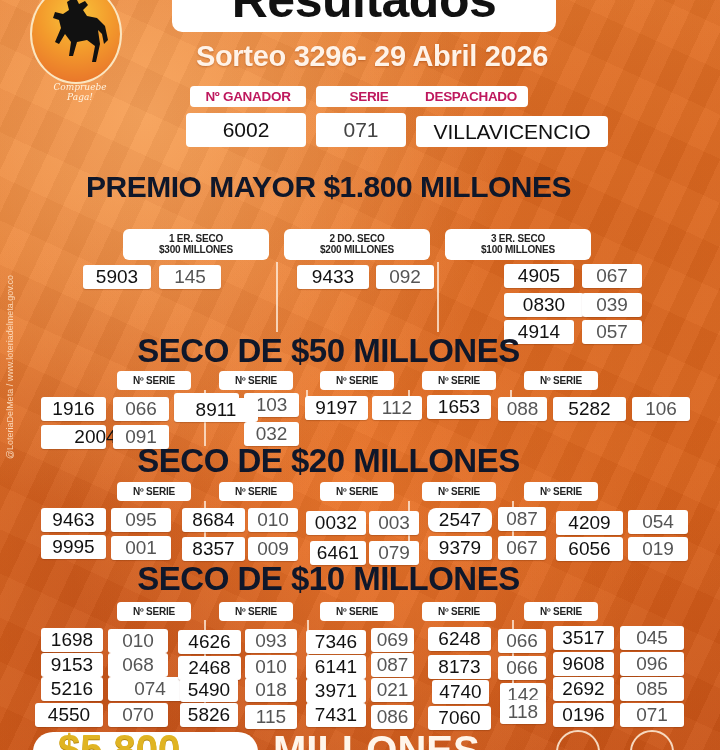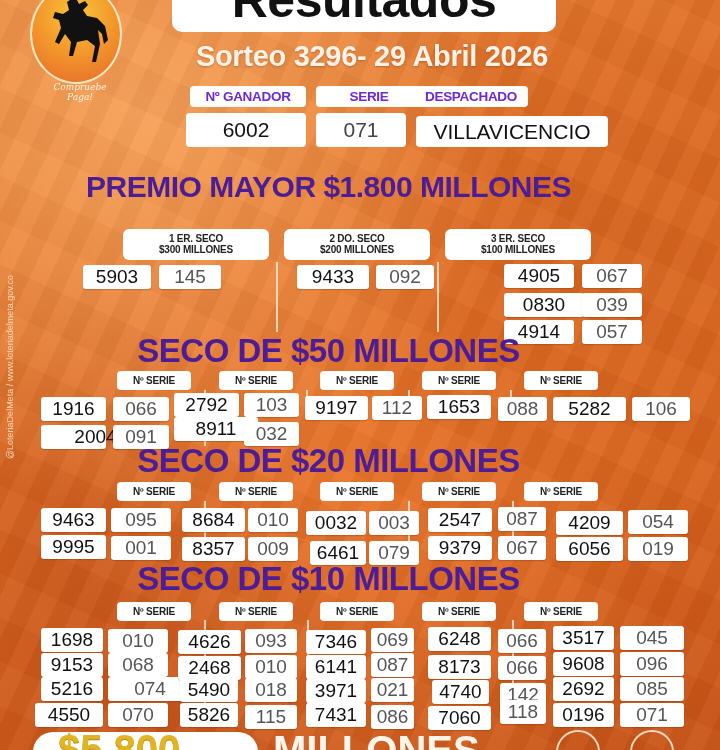--- a/index.html
+++ b/index.html
@@ -51,35 +51,35 @@
     left: 0; width: 720px; top: 40px; text-align: center;
     font-weight: 700; font-size: 29px; color: #fff3e8;
     text-shadow: 0 1px 2px rgba(120,40,0,0.35);
     letter-spacing: -0.3px;
     padding-left: 24px;
   }
 
   
   .hlabel {
     background: #fff; border-radius: 4px; height: 21px;
-    font-weight: 900; font-size: 13.5px; color: #6d28d9;
+    font-weight: 900; font-size: 13.5px; color: #be185d;
     display: flex; align-items: center; justify-content: center;
     letter-spacing: -0.3px;
   }
   .hval {
     background: #fff; border-radius: 4px; height: 34px;
     font-size: 21px; color: #111;
     display: flex; align-items: center; justify-content: center;
   }
   .hval.serie { color: #444; }
 
   
   .sec-title {
     left: 0; width: 657px; text-align: center;
-    font-weight: 900; color: #4c1d95; line-height: 1;
+    font-weight: 900; color: #0f172a; line-height: 1;
     letter-spacing: -0.5px;
   }
 
   
   .seco-label {
     background: #fff; border-radius: 6px;
     height: 31px; width: 146px;
     display: flex; flex-direction: column; align-items: center; justify-content: center;
     font-weight: 900; font-size: 10px; color: #222; line-height: 1.05;
     letter-spacing: -0.2px;
@@ -197,21 +197,21 @@
 <div class="abs vline" style="left:408px;top:390px;height:30px;"></div>
 <div class="abs vline" style="left:510px;top:390px;height:30px;"></div>
 
 <div class="abs num" style="left:41px;top:397px;width:65px;">1916</div>
 <div class="abs num ser" style="left:113px;top:397px;width:56px;">066</div>
 <div class="abs num" style="left:41px;top:425px;width:65px;padding-left:44px;">2004</div>
 <div class="abs num ser" style="left:113px;top:425px;width:56px;">091</div>
 
 <div class="abs num" style="left:174px;top:393px;width:65px;">2792</div>
 <div class="abs num ser" style="left:244px;top:393px;width:55px;">103</div>
-<div class="abs num" style="left:174px;top:417px;width:84px;">8911</div>
+<div class="abs num" style="left:174px;top:398px;width:84px;">8911</div>
 <div class="abs num ser" style="left:244px;top:422px;width:55px;">032</div>
 
 <div class="abs num" style="left:305px;top:396px;width:63px;">9197</div>
 <div class="abs num ser" style="left:372px;top:396px;width:50px;">112</div>
 
 <div class="abs num" style="left:427px;top:395px;width:64px;">1653</div>
 <div class="abs num ser" style="left:498px;top:397px;width:49px;">088</div>
 
 <div class="abs num" style="left:553px;top:397px;width:73px;">5282</div>
 <div class="abs num ser" style="left:632px;top:397px;width:58px;">106</div>
@@ -234,21 +234,21 @@
 <div class="abs num" style="left:182px;top:508px;width:63px;">8684</div>
 <div class="abs num ser" style="left:248px;top:508px;width:50px;">010</div>
 <div class="abs num" style="left:182px;top:537px;width:63px;">8357</div>
 <div class="abs num ser" style="left:248px;top:537px;width:50px;">009</div>
 
 <div class="abs num" style="left:306px;top:511px;width:60px;">0032</div>
 <div class="abs num ser" style="left:369px;top:511px;width:50px;">003</div>
 <div class="abs num" style="left:310px;top:541px;width:56px;">6461</div>
 <div class="abs num ser" style="left:369px;top:541px;width:50px;">079</div>
 
-<div class="abs num" style="left:428px;top:508px;width:64px;">2547</div>
+<div class="abs num" style="left:428px;top:508px;width:64px;border-radius:8px;">2547</div>
 <div class="abs num ser" style="left:498px;top:507px;width:48px;">087</div>
 <div class="abs num" style="left:428px;top:536px;width:64px;">9379</div>
 <div class="abs num ser" style="left:498px;top:536px;width:48px;">067</div>
 
 <div class="abs num" style="left:556px;top:511px;width:67px;">4209</div>
 <div class="abs num ser" style="left:628px;top:510px;width:60px;">054</div>
 <div class="abs num" style="left:556px;top:537px;width:67px;">6056</div>
 <div class="abs num ser" style="left:628px;top:537px;width:60px;">019</div>
 
 <div class="abs sec-title" style="top:562px;font-size:33px;">SECO DE $10 MILLONES</div>

